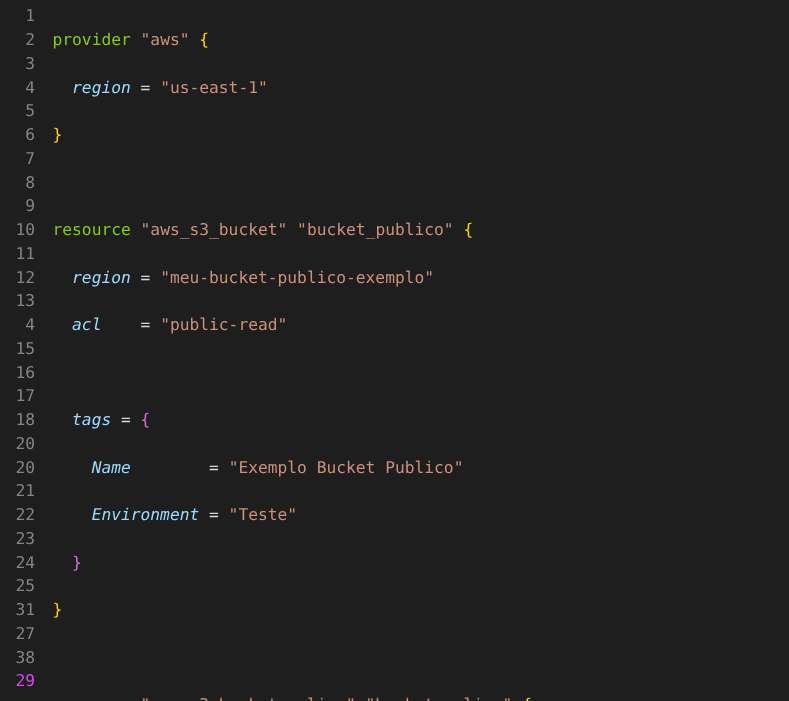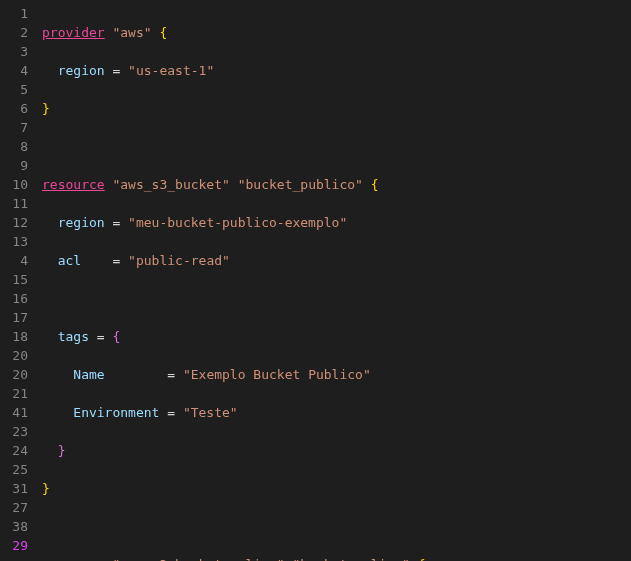--- a/index.html
+++ b/index.html
@@ -37,23 +37,23 @@
       color: #d946ef;
     }
     .code {
       flex: 1;
       padding-top: 4px;
       white-space: pre;
     }
     .code .line {
       height: 19px;
     }
-    .tok-keyword { color: #ec4899; text-decoration: underline; }
+    .tok-keyword { color: #84cc16; }
     .tok-string { color: #ce9178; }
-    .tok-property { color: #9cdcfe; }
+    .tok-property { color: #9cdcfe; font-style: italic; }
     .tok-brace { color: #ffd700; }
     .tok-brace2 { color: #da70d6; }
     .tok-op { color: #d4d4d4; }
   </style>
 </head>
 <body>
 
 <div class="editor">
   <div class="gutter">
     <div class="lineno">1</div>
@@ -70,21 +70,21 @@
     <div class="lineno">12</div>
     <div class="lineno">13</div>
     <div class="lineno">4</div>
     <div class="lineno">15</div>
     <div class="lineno">16</div>
     <div class="lineno">17</div>
     <div class="lineno">18</div>
     <div class="lineno">20</div>
     <div class="lineno">20</div>
     <div class="lineno">21</div>
-    <div class="lineno">41</div>
+    <div class="lineno">22</div>
     <div class="lineno">23</div>
     <div class="lineno">24</div>
     <div class="lineno">25</div>
     <div class="lineno">31</div>
     <div class="lineno">27</div>
     <div class="lineno">38</div>
     <div class="lineno active">29</div>
   </div>
   <div class="code">
 <div class="line"><span class="tok-keyword">provider</span> <span class="tok-string">"aws"</span> <span class="tok-brace">{</span></div>

